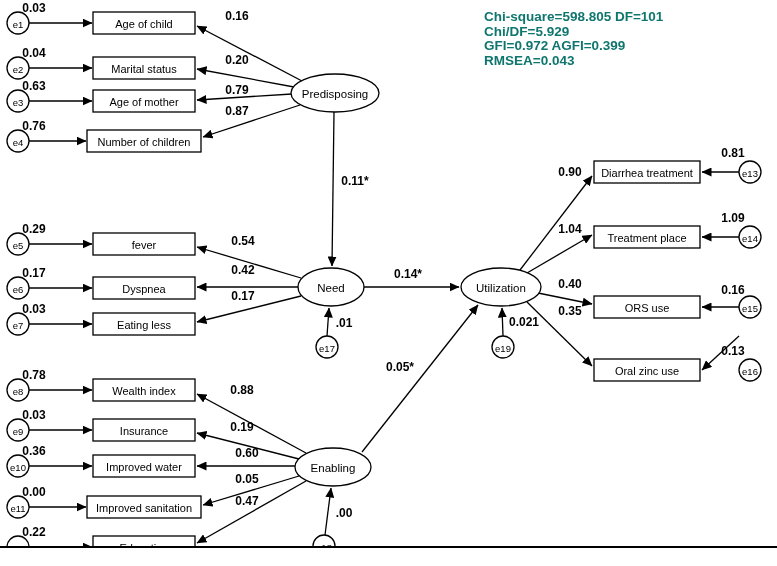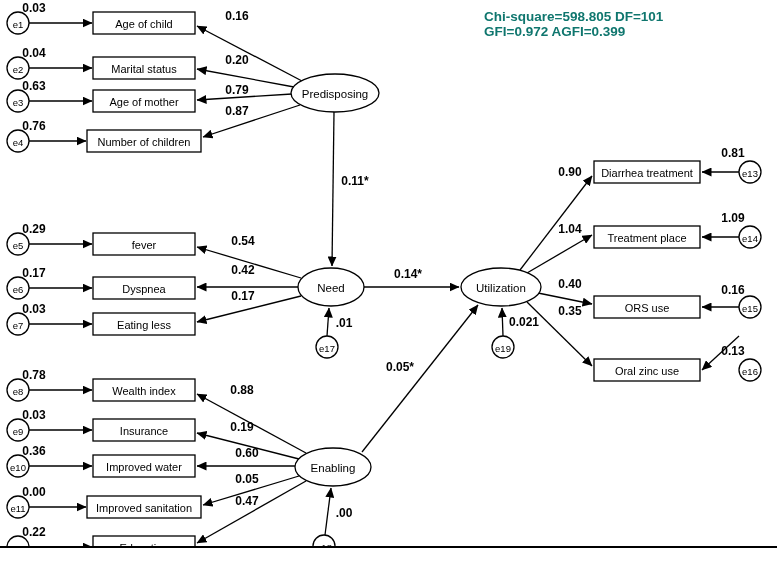--- a/index.html
+++ b/index.html
@@ -356,15 +356,17 @@
         <text x="344" y="513" class="coef">.00</text>
       </g>
       <g>
         <circle cx="503" cy="347" r="11" class="shape"></circle>
         <text x="503" y="348" class="node-label error-label">e19</text>
         <text x="524" y="322" class="coef">0.021</text>
       </g>
     </svg>
   <div id="fit-stats">
     <div class="fit-line">Chi-square=598.805 DF=101</div>
+    <div class="fit-line">Chi/DF=5.929</div>
     <div class="fit-line">GFI=0.972 AGFI=0.399</div>
+    <div class="fit-line">RMSEA=0.043</div>
   </div>
 </div>
 
 </body></html>

